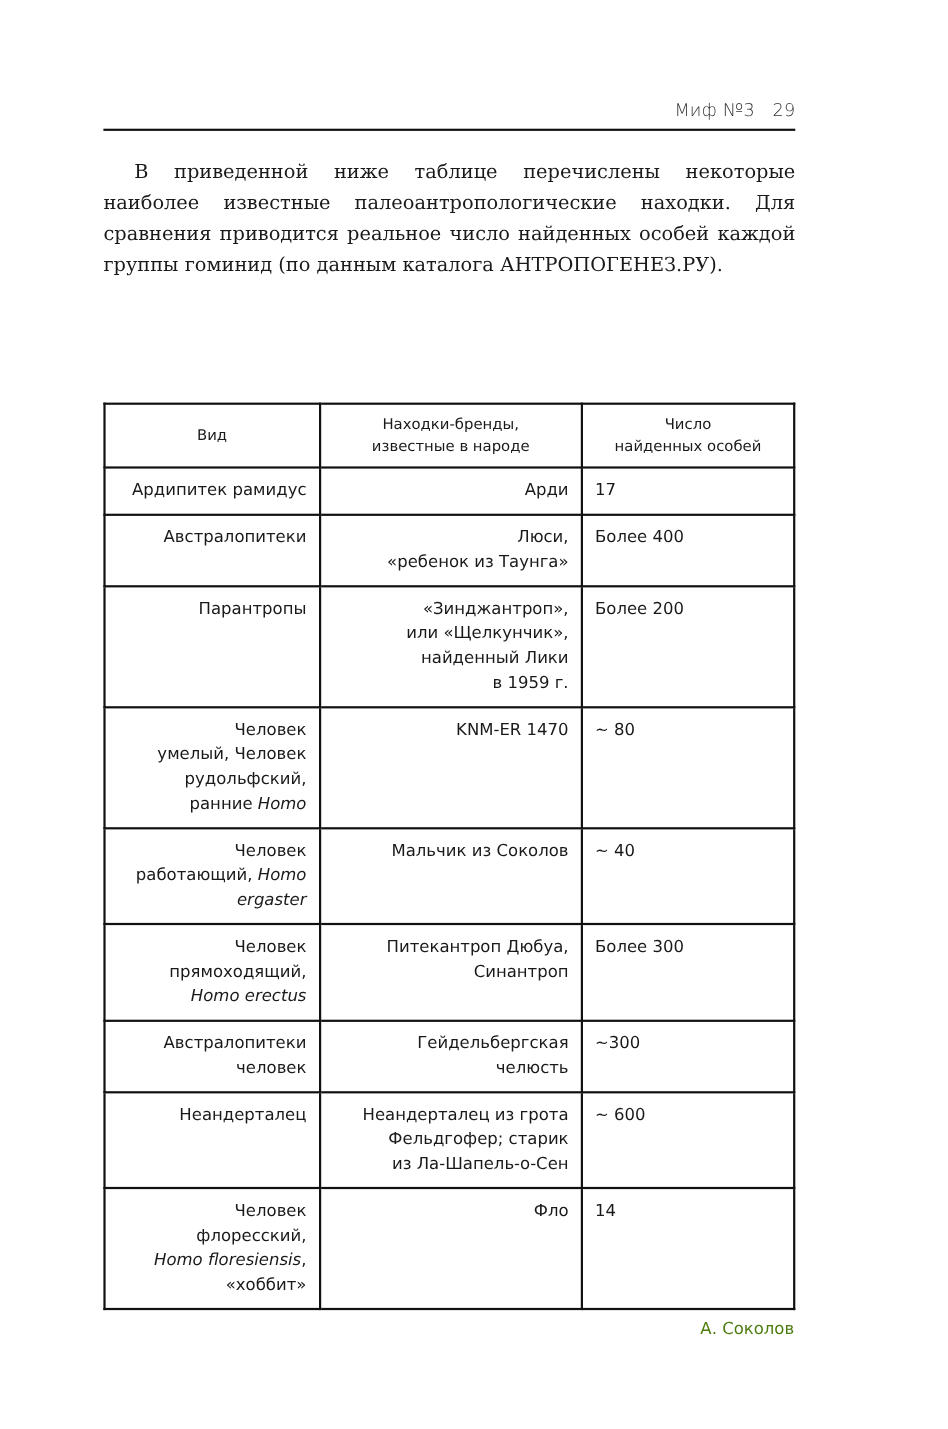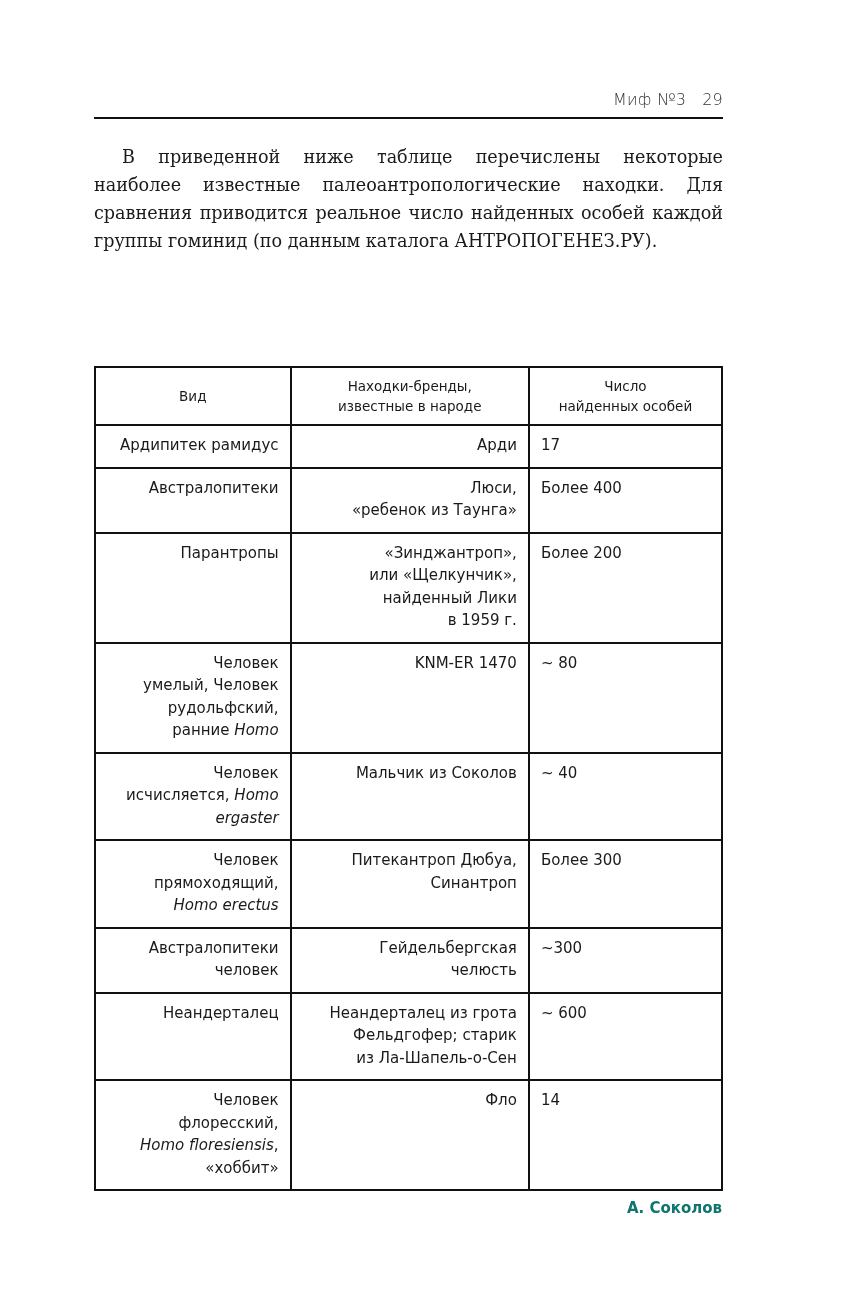--- a/index.html
+++ b/index.html
@@ -17,21 +17,21 @@
   table.finds { position: absolute; left: 94px; top: 366px; width: 629px; border-collapse: collapse; font-family: "DejaVu Sans", sans-serif; font-size: 15px; line-height: 22.5px; color: #1a1a1a; padding-left: 28px; }
   table.finds th, table.finds td { border: 2px solid #111; vertical-align: top; padding: 8px 11px 10px 11px; text-align: right; }
   table.finds th { font-weight: 500; font-size: 13.5px; line-height: 20px; text-align: center; vertical-align: middle; height: 38px; padding: 8px 8px; }
   table.finds col.c1 { width: 196px; }
   table.finds col.c2 { width: 239px; }
   table.finds col.c3 { width: 194px; }
   table.finds td.num { text-align: left; }
   table.finds .line { display: block; }
   table.finds em { }
 
-  .footer { position: absolute; right: 140px; top: 1199px; font-family: "DejaVu Sans", sans-serif; font-size: 15px; color: #0f766e; font-weight: 700; }
+  .footer { position: absolute; right: 140px; top: 1199px; font-family: "DejaVu Sans", sans-serif; font-size: 15px; color: #4d7c0f; font-weight: 400; }
 </style>
 </head>
 <body>
 
 <div class="header">
   <div class="running">
     <span class="title">Миф №3</span><span class="pnum">29</span>
   </div>
   <div class="rule"></div>
 </div>
@@ -101,21 +101,21 @@
           <span class="line"><span>ранние </span><em>Homo</em></span>
         </td>
         <td>
           <span class="line">KNM-ER 1470</span>
         </td>
         <td class="num">~ 80</td>
       </tr>
       <tr>
         <td>
           <span class="line"><span>Человек</span></span>
-          <span class="line"><span>исчисляется, </span><em>Homo</em></span>
+          <span class="line"><span>работающий, </span><em>Homo</em></span>
           <span class="line"><em>ergaster</em></span>
         </td>
         <td>
           <span class="line">Мальчик из Соколов</span>
         </td>
         <td class="num">~ 40</td>
       </tr>
       <tr>
         <td>
           <span class="line"><span>Человек</span></span>

